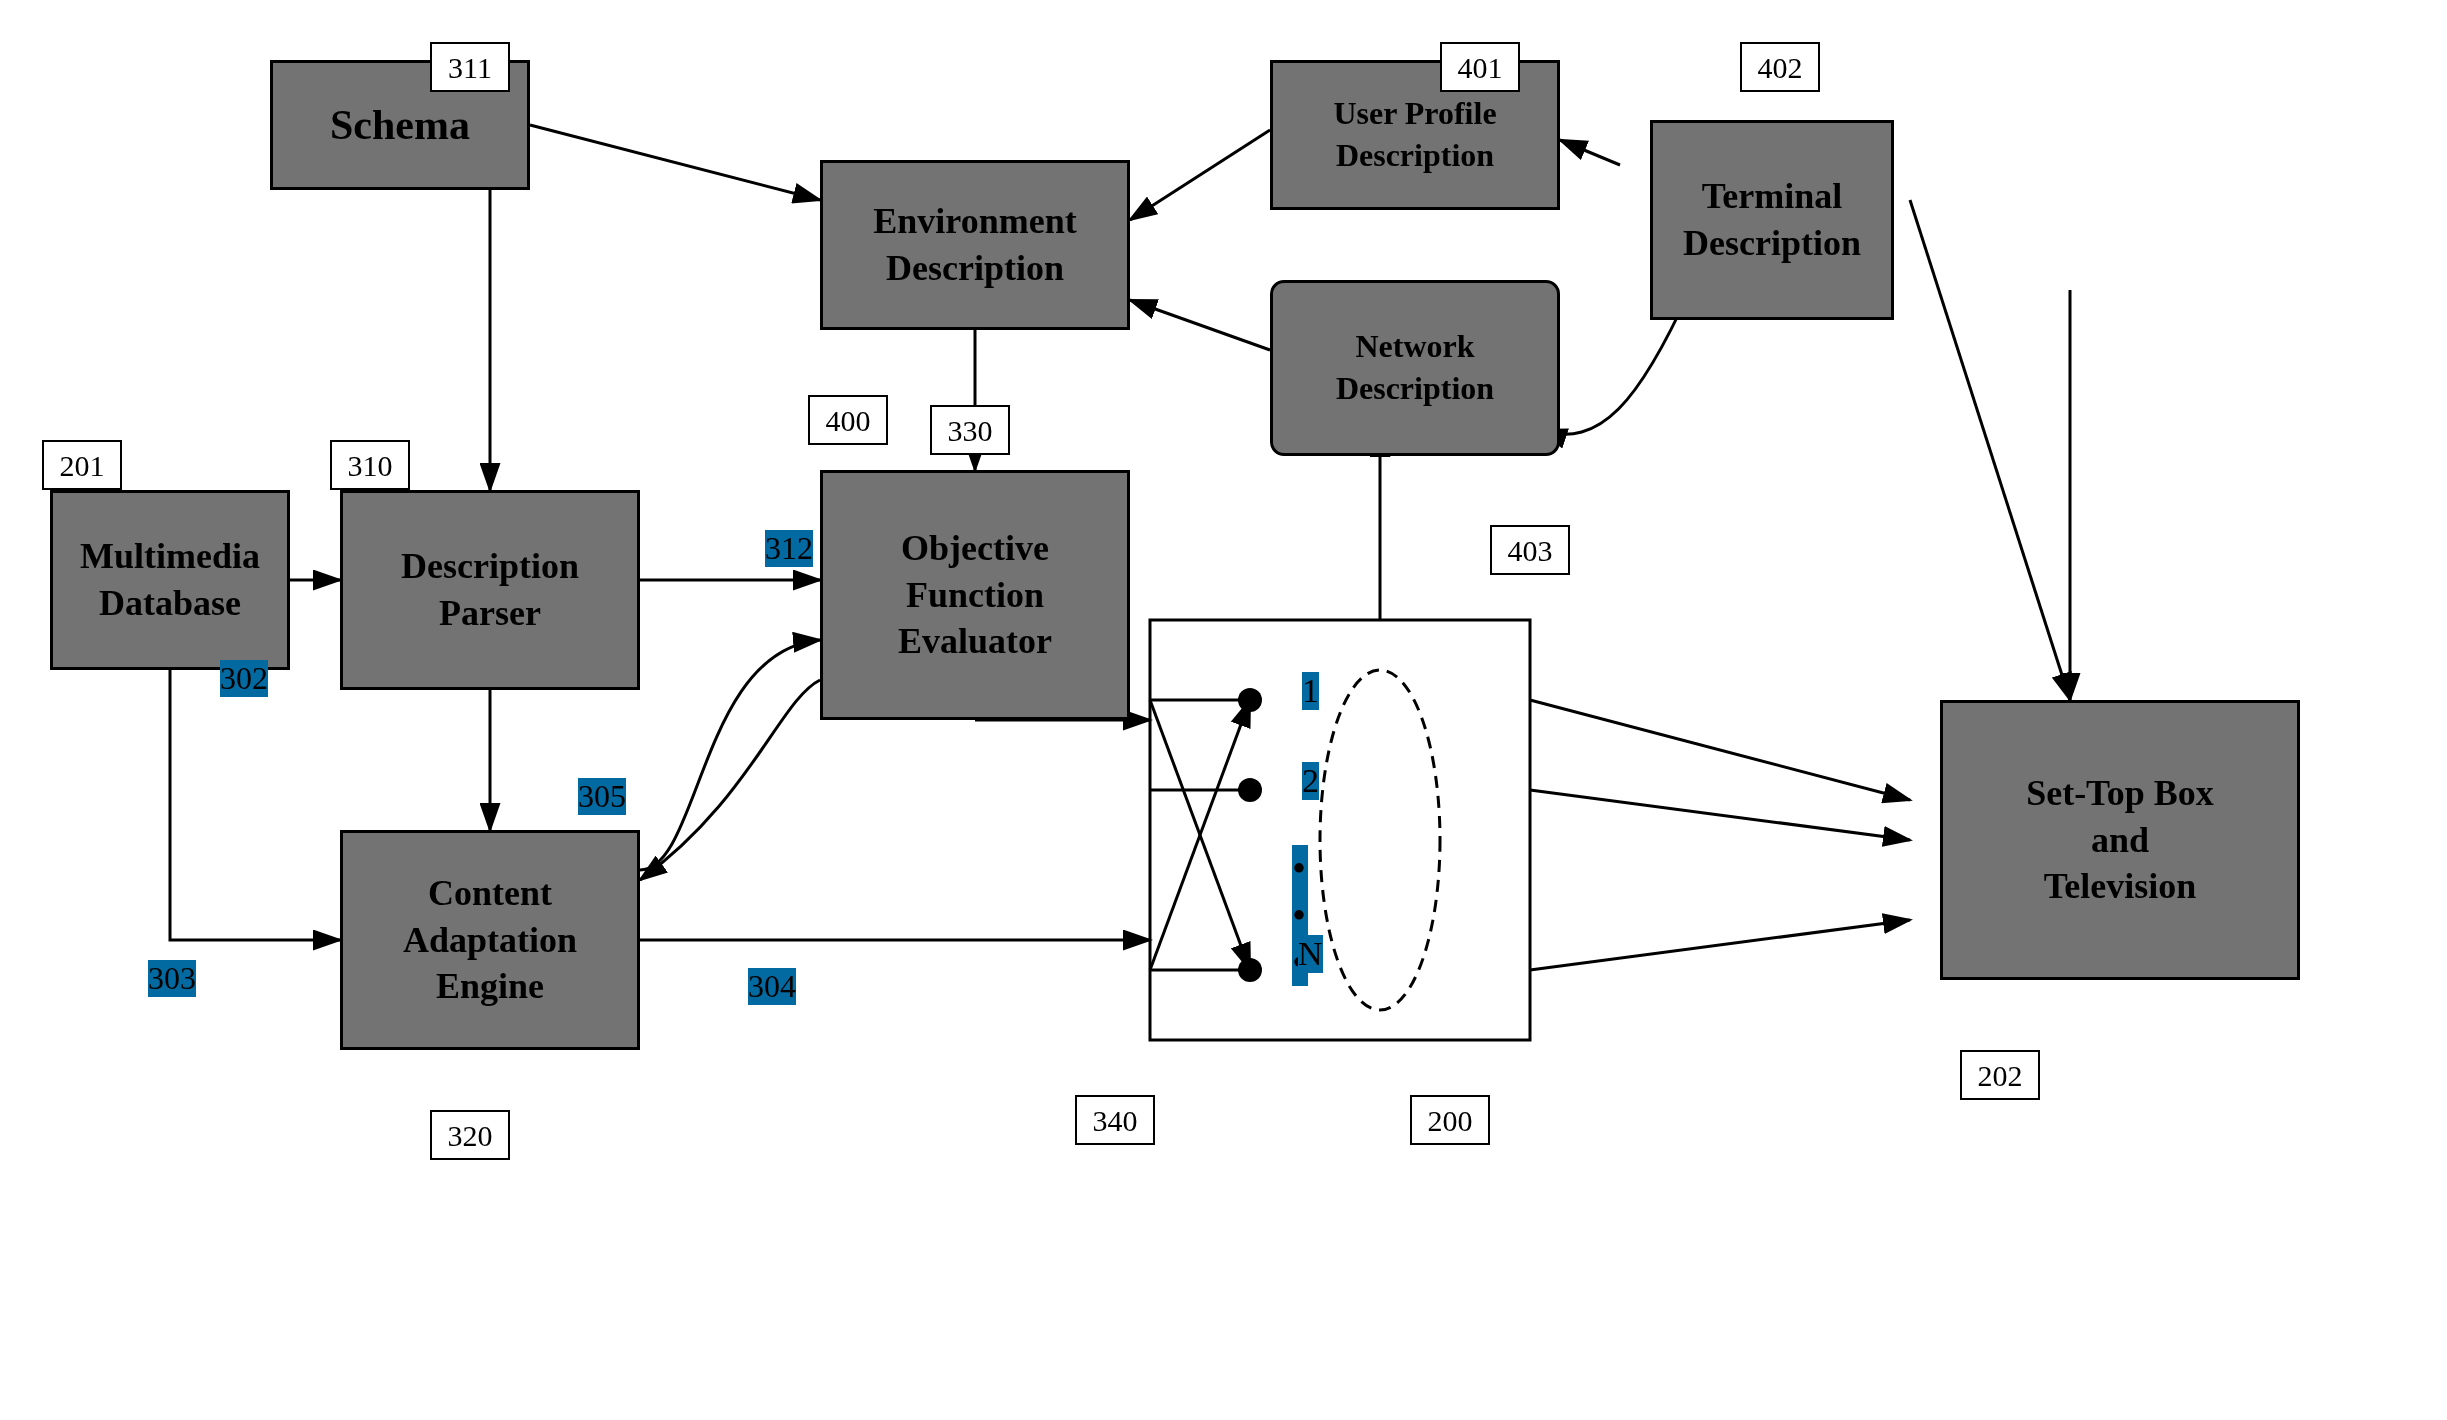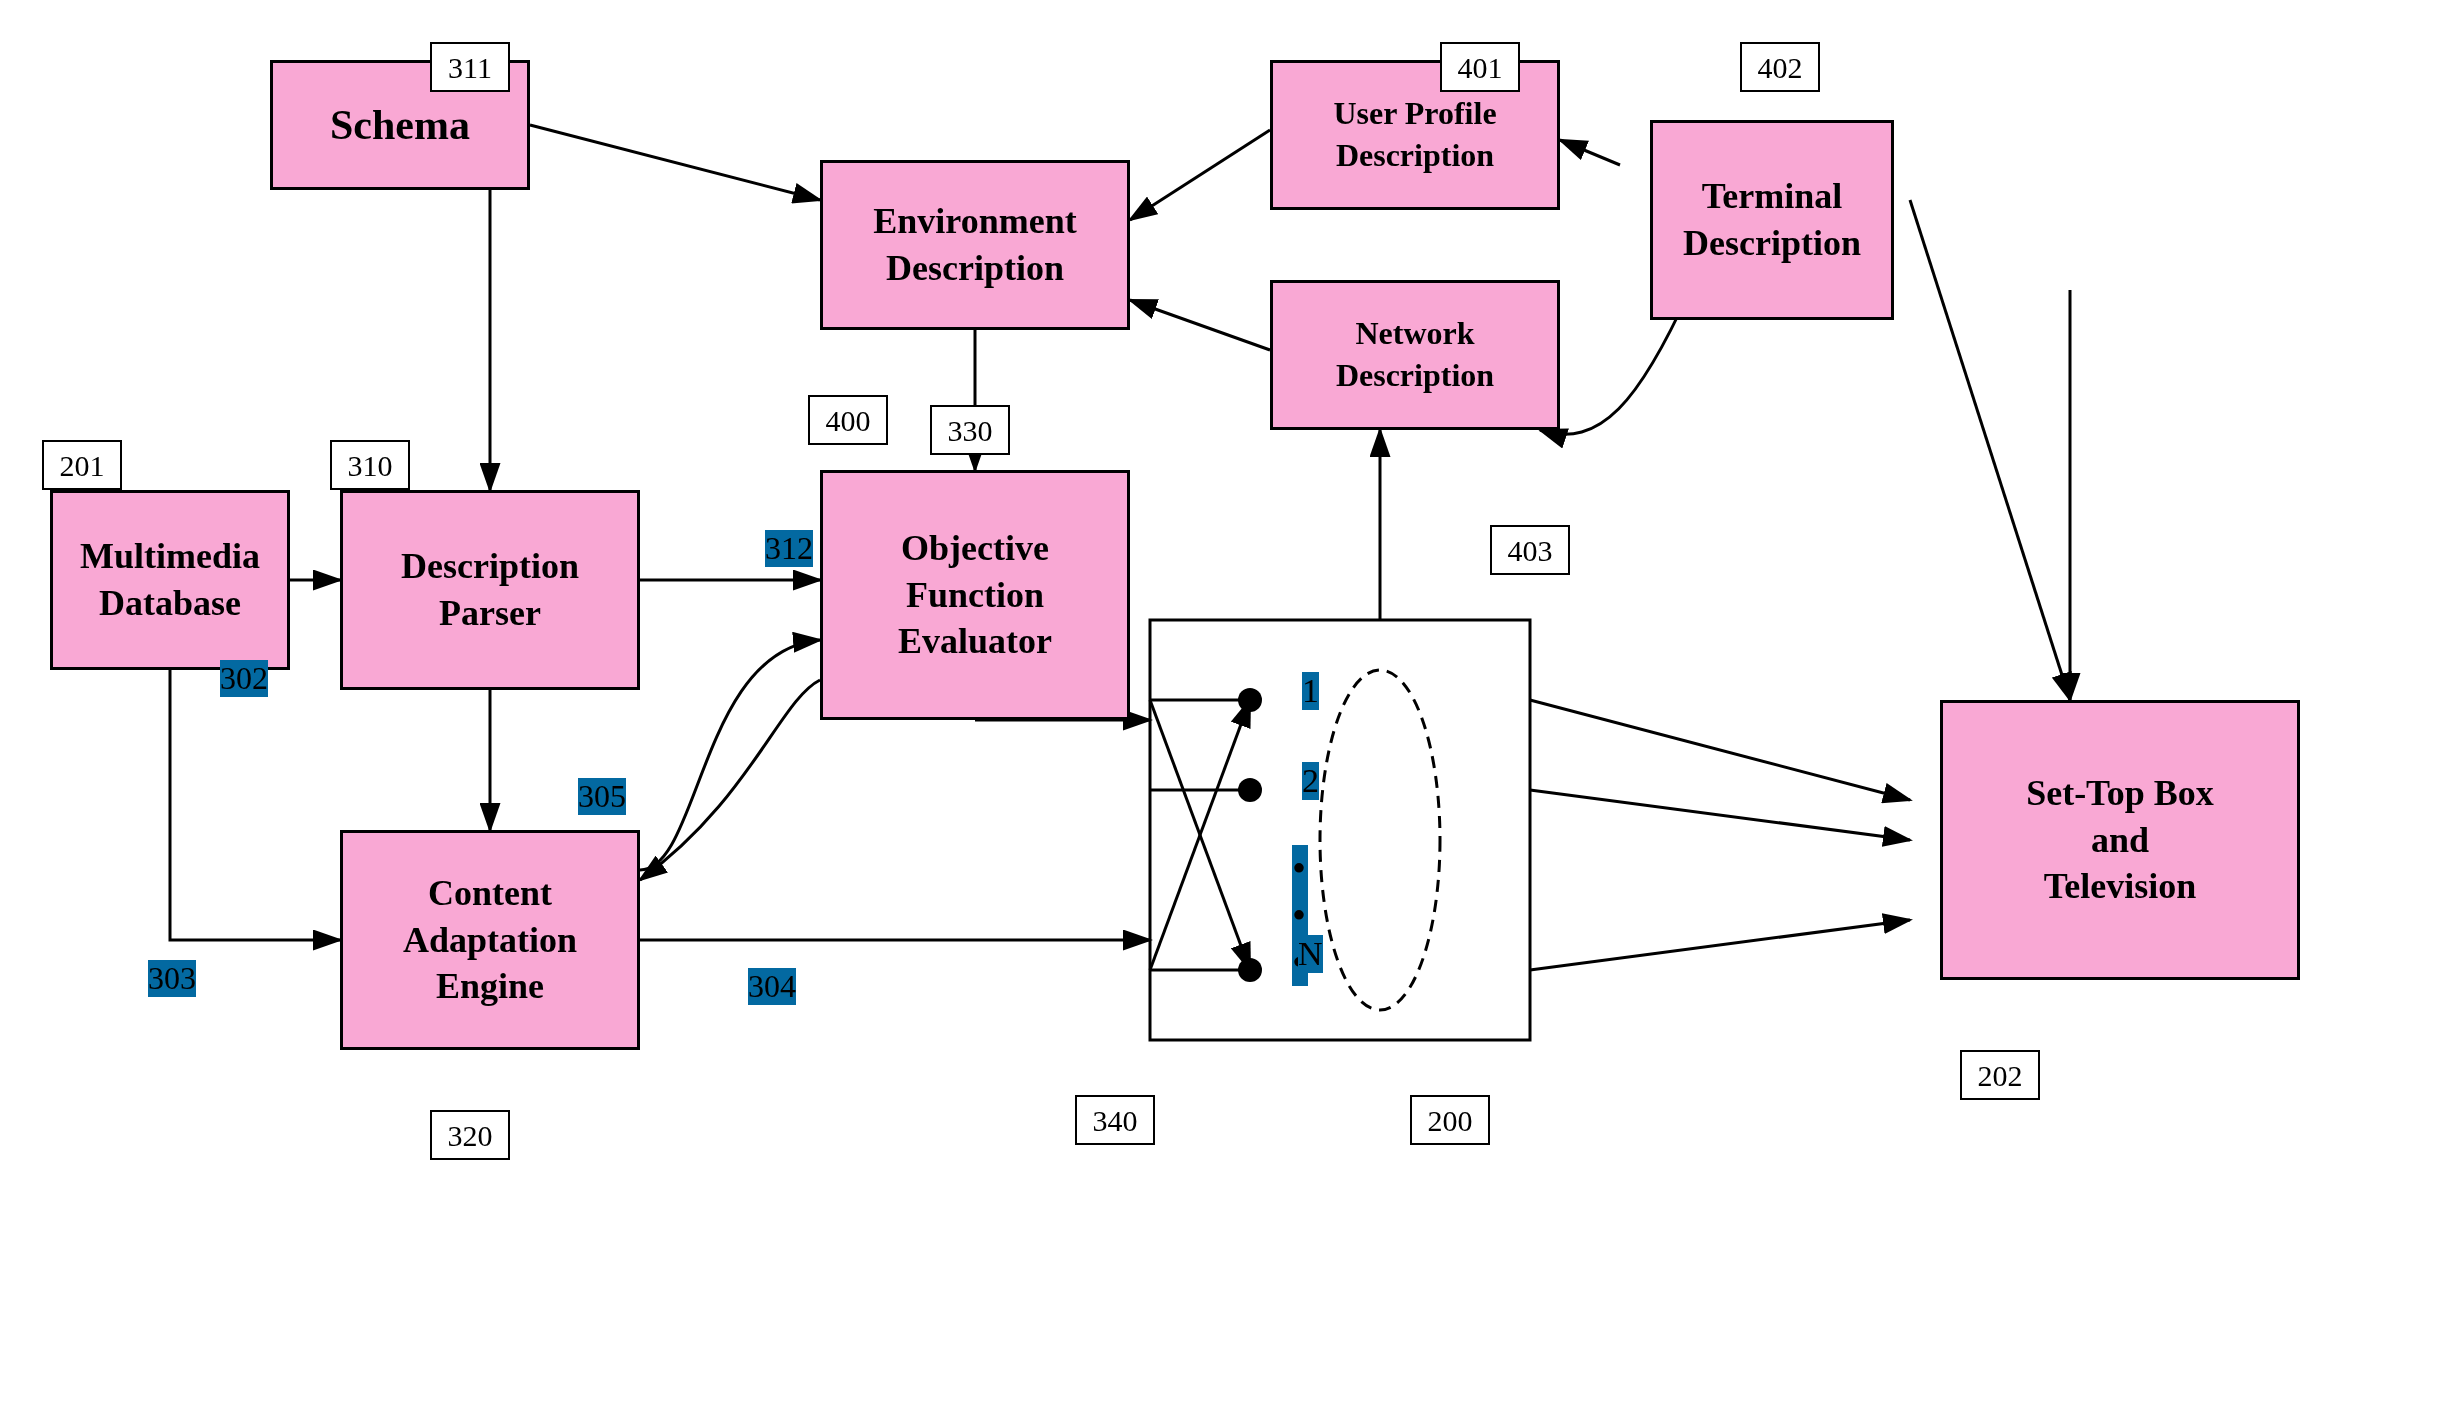--- a/index.html
+++ b/index.html
@@ -13,21 +13,21 @@
     }
     .diagram-container {
       position: absolute;
       top: 0; left: 0;
       width: 2447px;
       height: 1420px;
     }
     .box {
       position: absolute;
       border: 3px solid #000;
-      background: #f9a8d4;
+      background: #737373;
       display: flex;
       align-items: center;
       justify-content: center;
       text-align: center;
       font-size: 36px;
       font-weight: bold;
       line-height: 1.3;
     }
     .box-small {
       position: absolute;
@@ -151,21 +151,21 @@
   </div>
 
   <div class="box" style="left:820px; top:160px; width:310px; height:170px;">
     <span>Environment<br>Description</span>
   </div>
 
   <div class="box" style="left:1270px; top:60px; width:290px; height:150px; font-size:32px;">
     <span>User Profile<br>Description</span>
   </div>
 
-  <div class="box" style="left:1270px; top:280px; width:290px; height:150px; font-size:32px;">
+  <div class="box" style="left:1270px; top:280px; width:290px; height:176px; font-size:32px;border-radius:14px;">
     <span>Network<br>Description</span>
   </div>
 
   <div class="box" style="left:1650px; top:120px; width:244px; height:200px;">
     <span>Terminal<br>Description</span>
   </div>
 
   <div class="box" style="left:1940px; top:700px; width:360px; height:280px;">
     <span>Set-Top Box<br>and<br>Television</span>
   </div>

